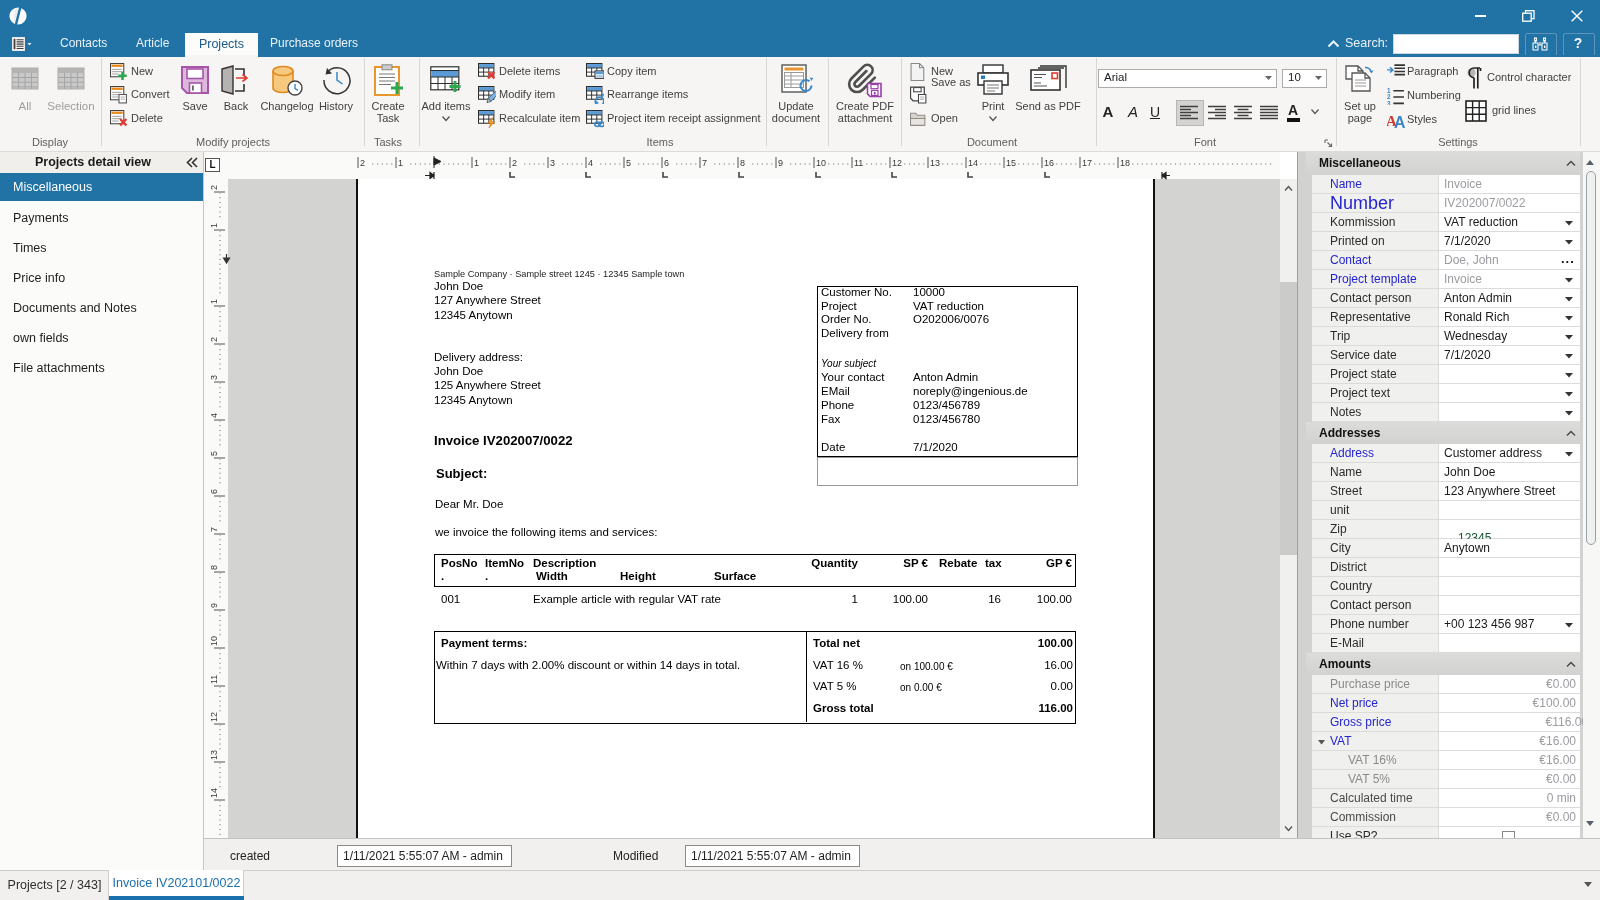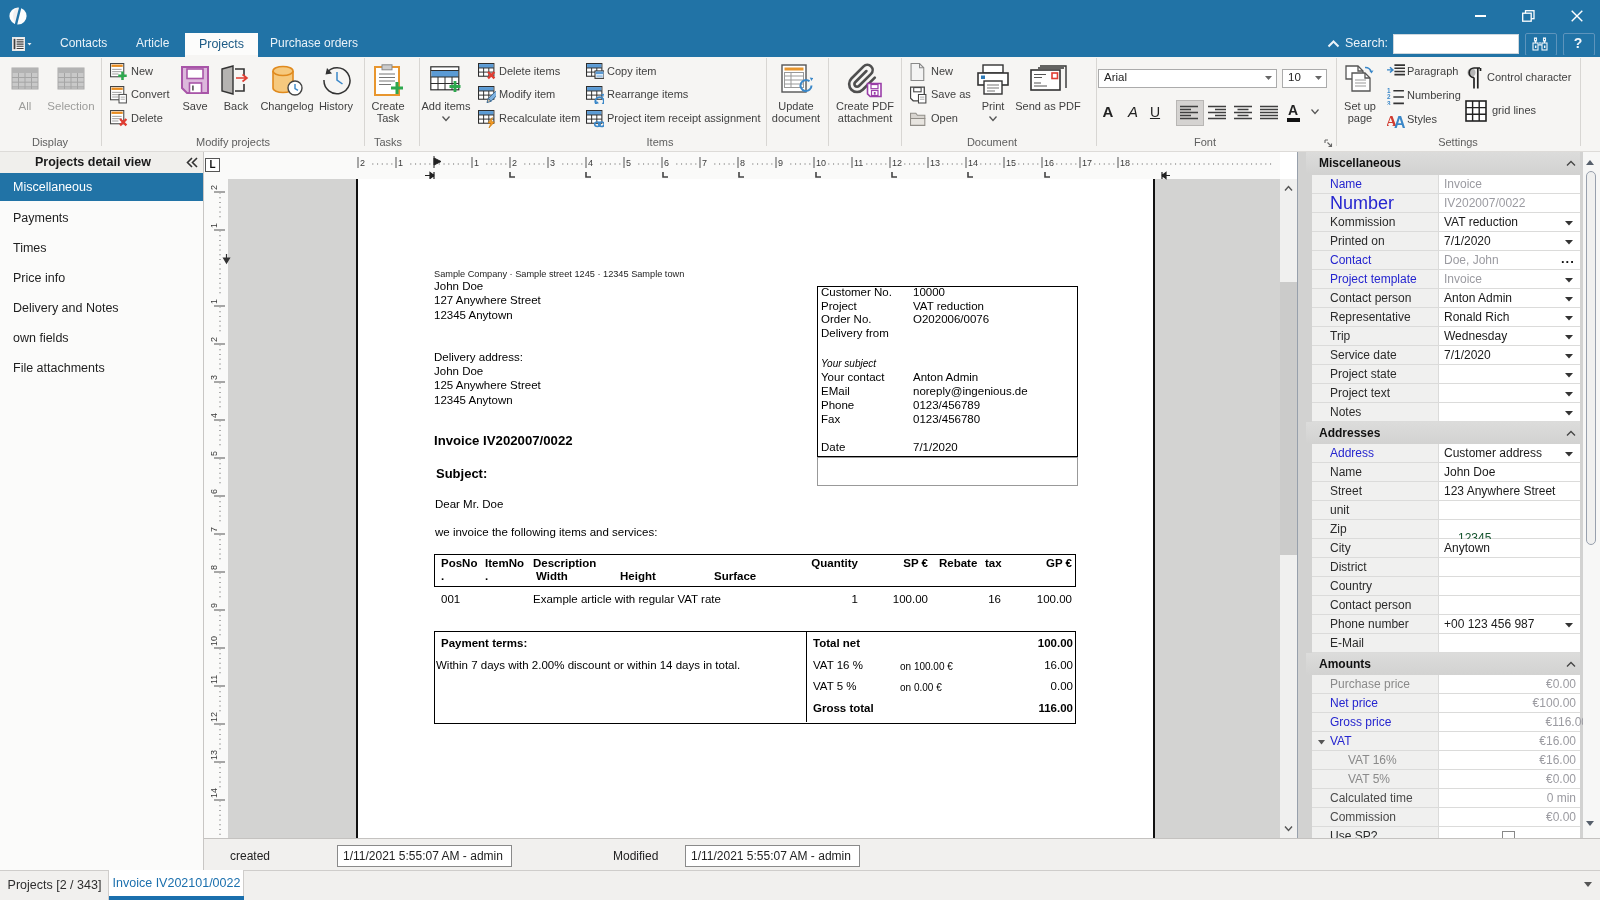--- a/index.html
+++ b/index.html
@@ -233,21 +233,21 @@
       <path d="M1 0.5 h8 l4 4 v12 h-12 z" fill="#f3f3f3" stroke="#888"></path>
       <path d="M9 0.5 v4 h4" fill="none" stroke="#888"></path>
     </svg>
     <div class="ab lbl" style="left:931px;top:63px;height:16px;line-height:16px;">New</div>
 <svg class="ab" style="left:910px;top:86px" width="18" height="18" viewBox="0 0 17 17">
       <path d="M0.5 1 h13 v13 h-10.5 l-2.5 -2.5 z" fill="#fff" stroke="#444" stroke-width="1.2"></path>
       <rect x="3.5" y="1.5" width="7" height="4" fill="#fff" stroke="#444"></rect>
       <path d="M8 8 h7 l0 8 h-7 z" fill="#fff" stroke="#444"></path>
       <path d="M9.5 10.5 h4 M9.5 12.5 h4" stroke="#999" stroke-width="0.8"></path>
     </svg>
-    <div class="ab lbl" style="left:931px;top:86px;height:16px;line-height:16px;">Save as</div>
+    <div class="ab lbl" style="left:931px;top:74px;height:16px;line-height:16px;">Save as</div>
 <svg class="ab" style="left:910px;top:110px" width="18" height="18" viewBox="0 0 17 17">
       <path d="M0.5 3 h5 l1.5 2 h7 v3 h-13.5 z" fill="#d8d5d0" stroke="#918e88"></path>
       <path d="M0.5 8 h13.5 v6.5 h-13.5 z" fill="#e8e5e0" stroke="#918e88"></path>
     </svg>
     <div class="ab lbl" style="left:931px;top:110px;height:16px;line-height:16px;">Open</div>
 <svg class="ab" style="left:977px;top:64px" width="32" height="32" viewBox="0 0 32 32">
       <rect x="6" y="1" width="20" height="8" fill="#fff" stroke="#333" stroke-width="1.4"></rect>
       <rect x="1" y="9" width="30" height="12" fill="#fff" stroke="#333" stroke-width="1.6"></rect>
       <rect x="4" y="11.5" width="4" height="3.5" fill="#2d7ab8"></rect>
       <rect x="7" y="17" width="18" height="13" fill="#fff" stroke="#333" stroke-width="1.4"></rect>
@@ -340,21 +340,21 @@
 <div class="ab" style="left:0;top:152px;width:203px;height:21px;background:#f0efec;"></div>
 <div class="ab" style="left:0;top:152px;width:186px;height:21px;line-height:21px;text-align:center;font-size:12.5px;font-weight:bold;color:#1a1a1a;">Projects detail view</div>
 <svg class="ab" style="left:185px;top:156px" width="14" height="13" viewBox="0 0 14 13">
       <path d="M7 2 L2.5 6.5 L7 11 M12 2 L7.5 6.5 L12 11" fill="none" stroke="#333" stroke-width="1.6"></path>
     </svg>
 <div class="ab" style="left:0;top:173px;width:203px;height:28px;background:#2173a6;"></div>
 <div class="ab wt" style="left:13px;top:173px;height:28px;line-height:28px;font-size:12.5px;">Miscellaneous</div>
 <div class="ab" style="left:13px;top:203px;height:30px;line-height:30px;font-size:12.5px;color:#1e1e1e;">Payments</div>
 <div class="ab" style="left:13px;top:233px;height:30px;line-height:30px;font-size:12.5px;color:#1e1e1e;">Times</div>
 <div class="ab" style="left:13px;top:263px;height:30px;line-height:30px;font-size:12.5px;color:#1e1e1e;">Price info</div>
-<div class="ab" style="left:13px;top:293px;height:30px;line-height:30px;font-size:12.5px;color:#1e1e1e;">Delivery and Notes</div>
+<div class="ab" style="left:13px;top:293px;height:30px;line-height:30px;font-size:12.5px;color:#1e1e1e;">Documents and Notes</div>
 <div class="ab" style="left:13px;top:323px;height:30px;line-height:30px;font-size:12.5px;color:#1e1e1e;">own fields</div>
 <div class="ab" style="left:13px;top:353px;height:30px;line-height:30px;font-size:12.5px;color:#1e1e1e;">File attachments</div>
 <div class="ab" style="left:204px;top:152px;width:1076px;height:27px;background:#fafaf9;"></div>
 <div class="ab" style="left:204px;top:179px;width:24px;height:659px;background:#fafaf9;"></div>
 <div class="ab" style="left:228px;top:179px;width:1052px;height:659px;background:#d3d3d2;"></div>
 <div class="ab" style="left:204.5px;top:158px;width:13px;height:12px;background:#fff;border:1.5px solid #555;"></div>
 <div class="ab" style="left:204.5px;top:158px;width:16px;height:12px;line-height:13px;text-align:center;font-size:10px;font-weight:bold;color:#111;">L</div>
 <svg class="ab" style="left:0px;top:152px" width="1280" height="28" viewBox="0 0 1280 28">
       <line x1="358" y1="12" x2="1272" y2="12" stroke="#6a6a6a" stroke-width="1.1" stroke-dasharray="1.1 3.65"></line>
       <rect x="357" y="4" width="13" height="12" fill="#fafaf9"></rect>

